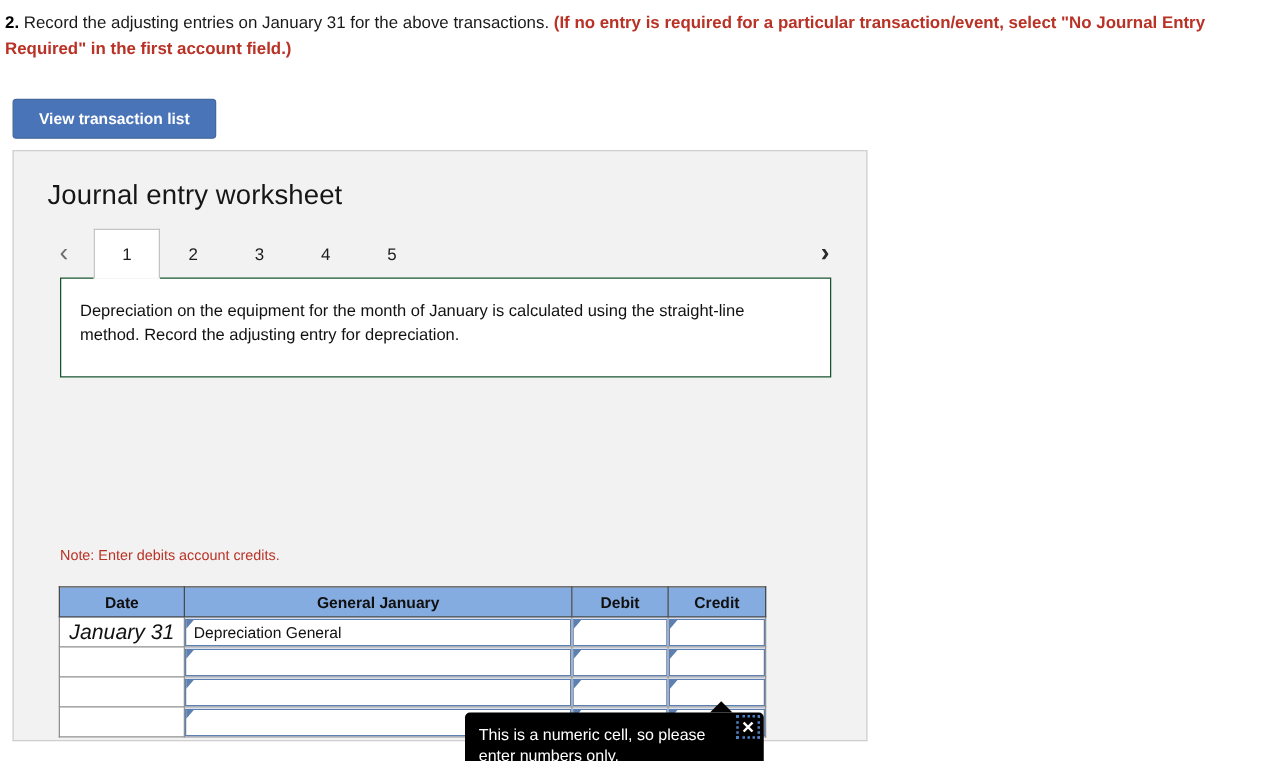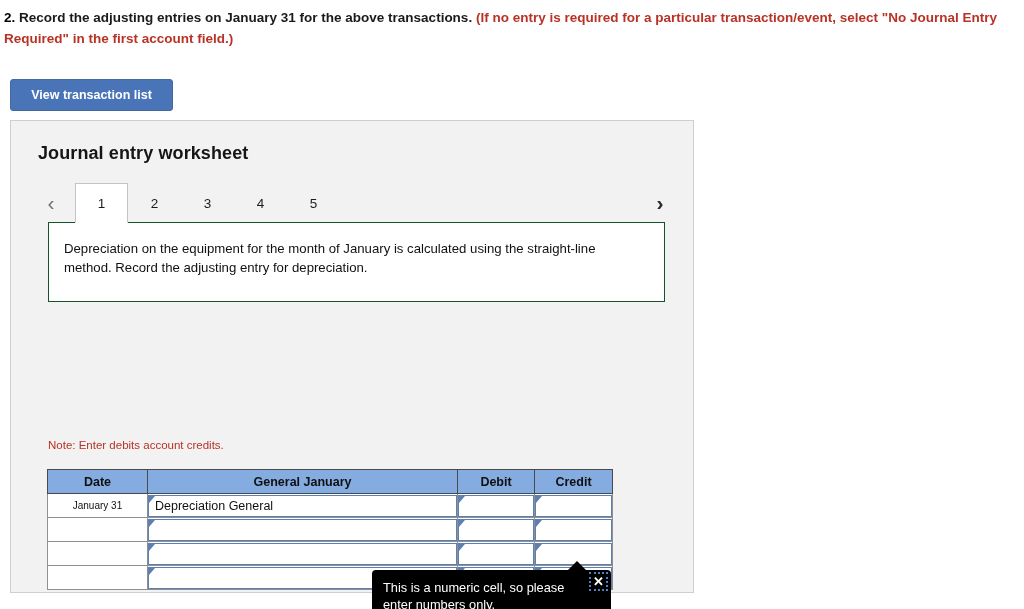--- a/index.html
+++ b/index.html
@@ -15,21 +15,21 @@
   .prompt {
     position: absolute;
     left: 4px; top: 8px;
     width: 1012px;
     font-size: 13.5px;
     line-height: 1.55;
     color: #1a1a1a;
     font-weight: bold;
   }
   .prompt .qnum { font-weight: bold; color: #000; }
-  .prompt .normal { font-weight: bold; }
+  .prompt .normal { font-weight: normal; }
   .prompt .red { color: #b93226; font-weight: bold; }
 
   
   .btn {
     background: #4a74b8;
     color: #ffffff;
     border: 1px solid #43699f;
     border-radius: 3px;
     font-family: "Liberation Sans", sans-serif;
     font-size: 12.5px;
@@ -53,22 +53,22 @@
     position: absolute;
     left: 10px; top: 120px;
     width: 684px; height: 473px;
     background: #f2f2f2;
     border: 1px solid #cfcfcf;
   }
 
   .panel-title {
     position: absolute;
     left: 27px; top: 22px;
-    font-size: 18px;
-    font-weight: bold;
+    font-size: 22px;
+    font-weight: normal;
     color: #161616;
     letter-spacing: .1px;
   }
 
   
   .tabbar {
     position: absolute;
     left: 27px; top: 60px;
     width: 637px; height: 42px;
   }
@@ -160,24 +160,25 @@
     padding: 0;
     background: #ffffff;
     vertical-align: middle;
   }
   .col-date { width: 100px; }
   .col-gj  { width: 310px; }
   .col-deb { width: 77px; }
   .col-cre { width: 78px; }
 
   .date-cell {
-    font-size: 10px;
+    font-size: 17px;
     color: #111;
     text-align: center;
     padding: 0 2px;
+    font-style: italic;
   }
 
   
   .cell {
     position: relative;
     height: 22px;
     border: 1px solid #5e80b0;
     background: #ffffff;
     margin: 0;
     display: flex;

